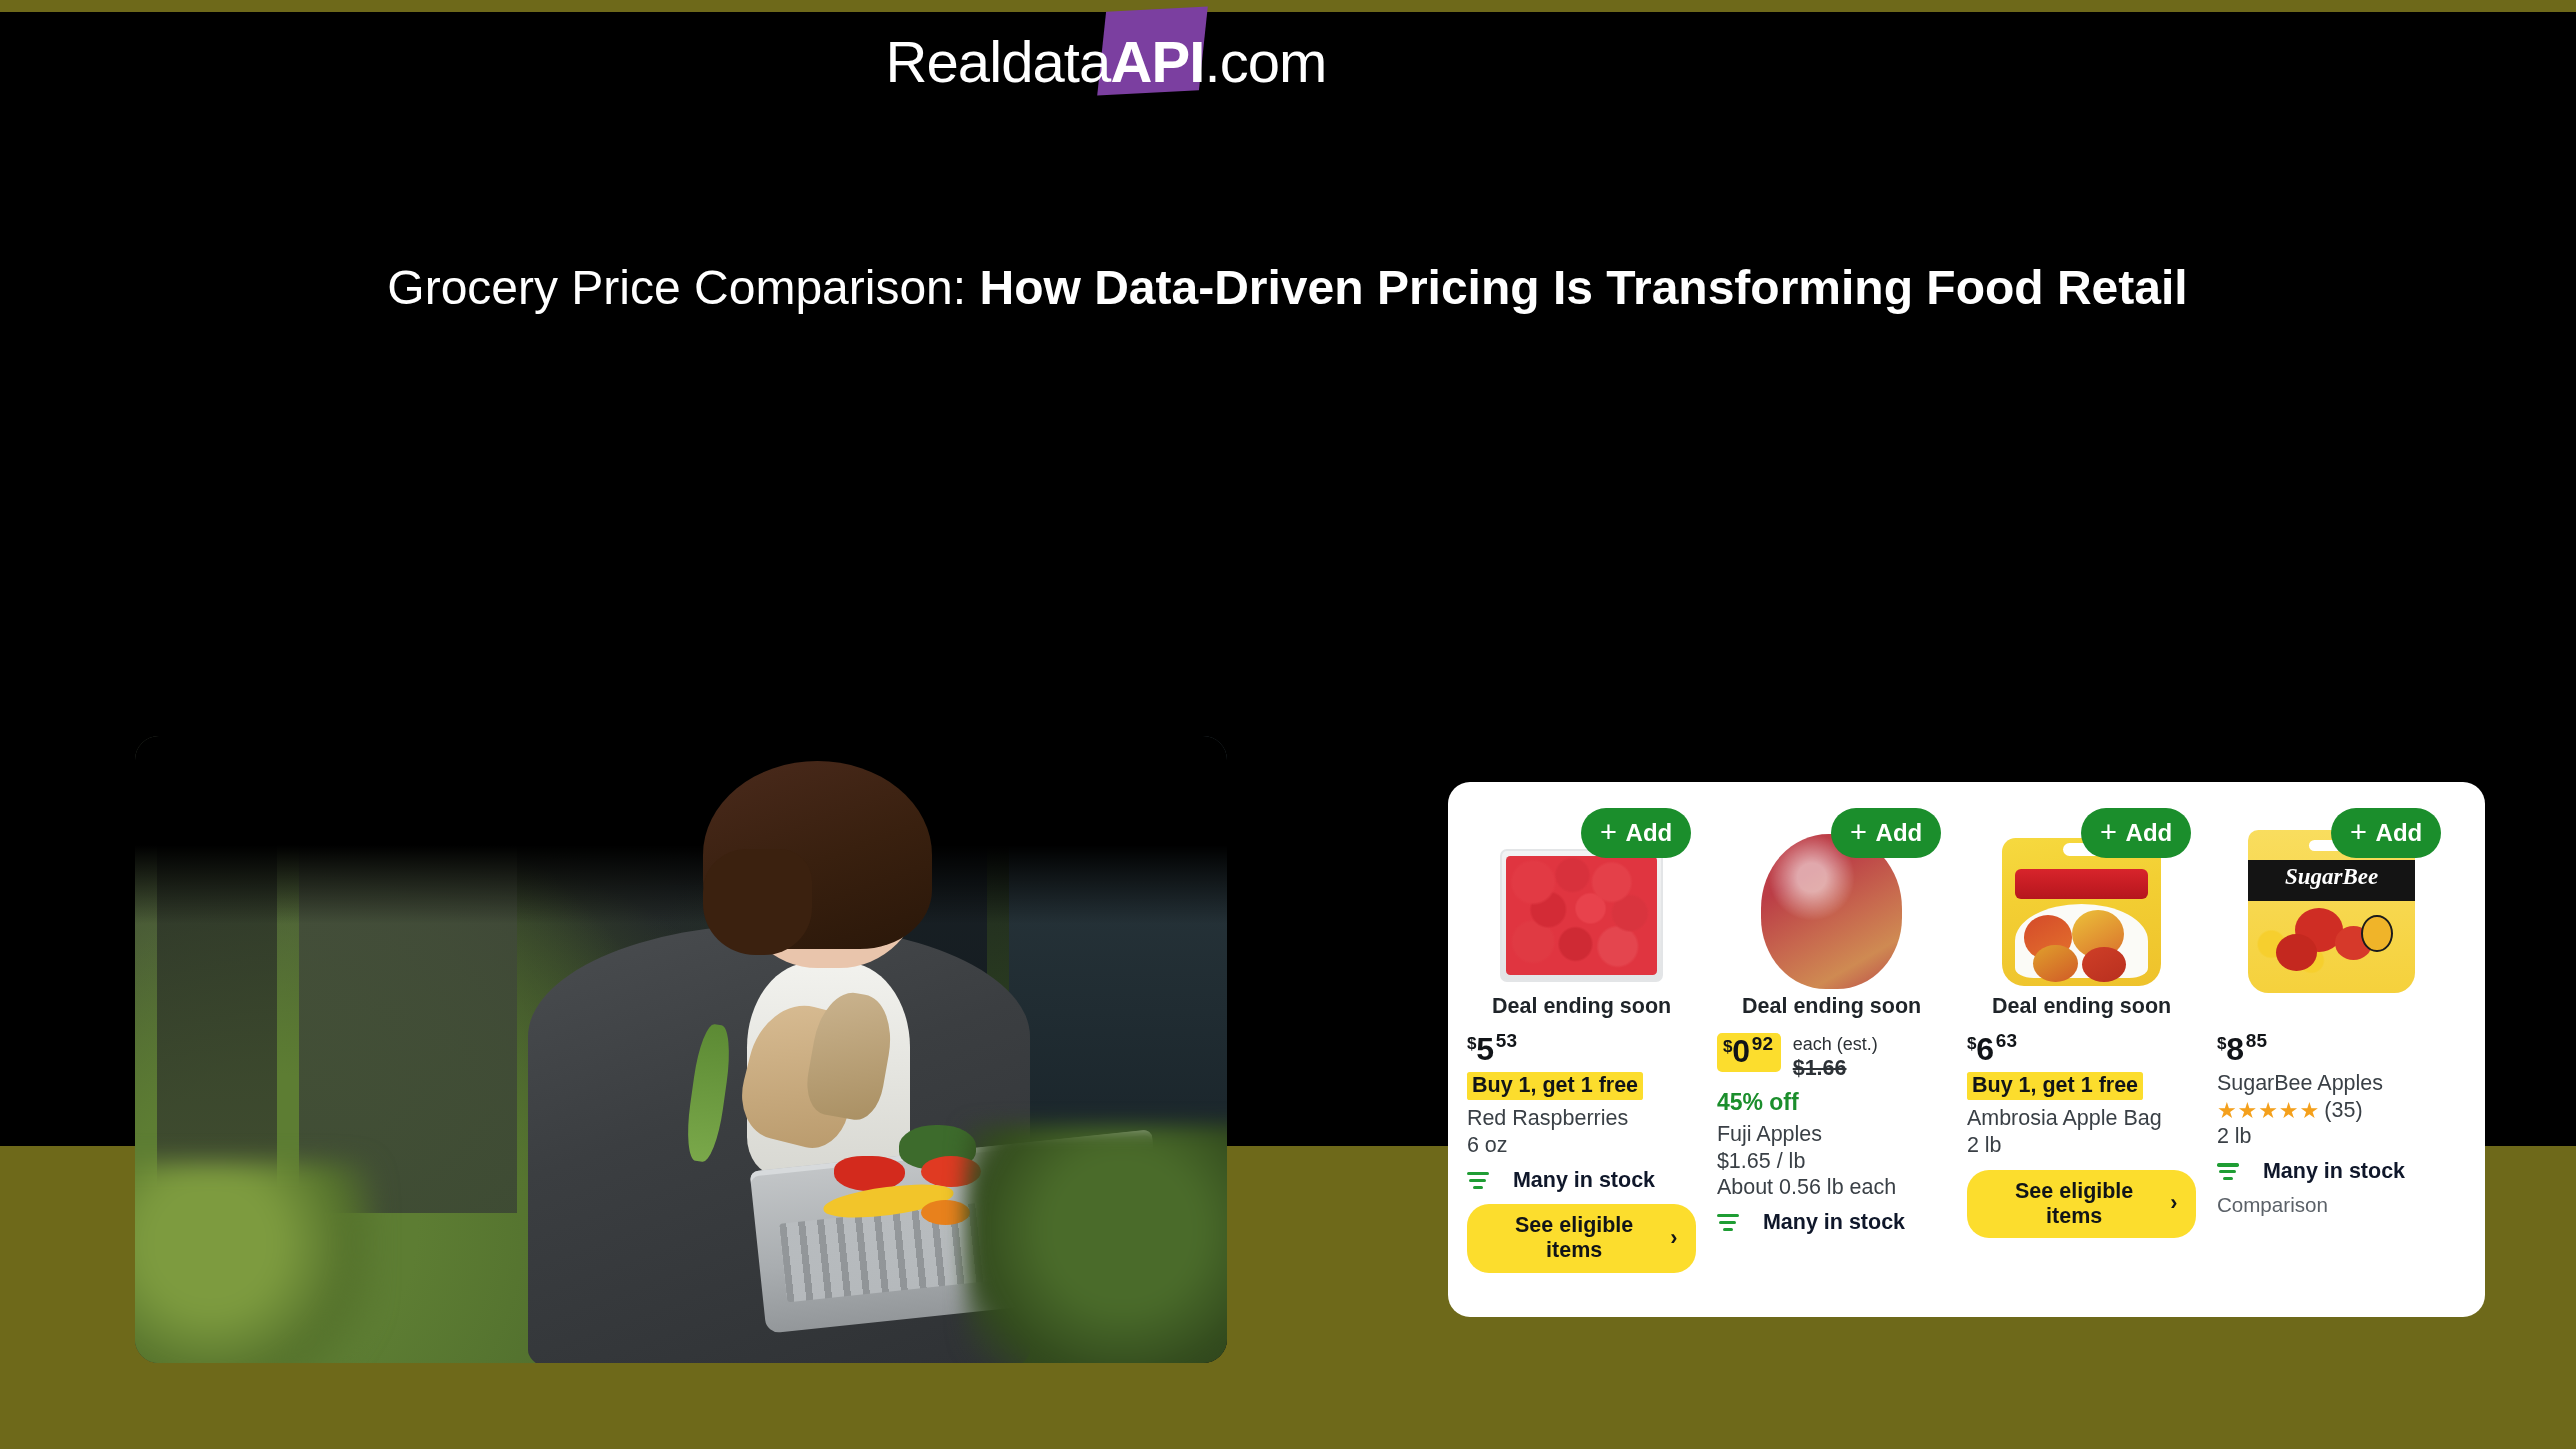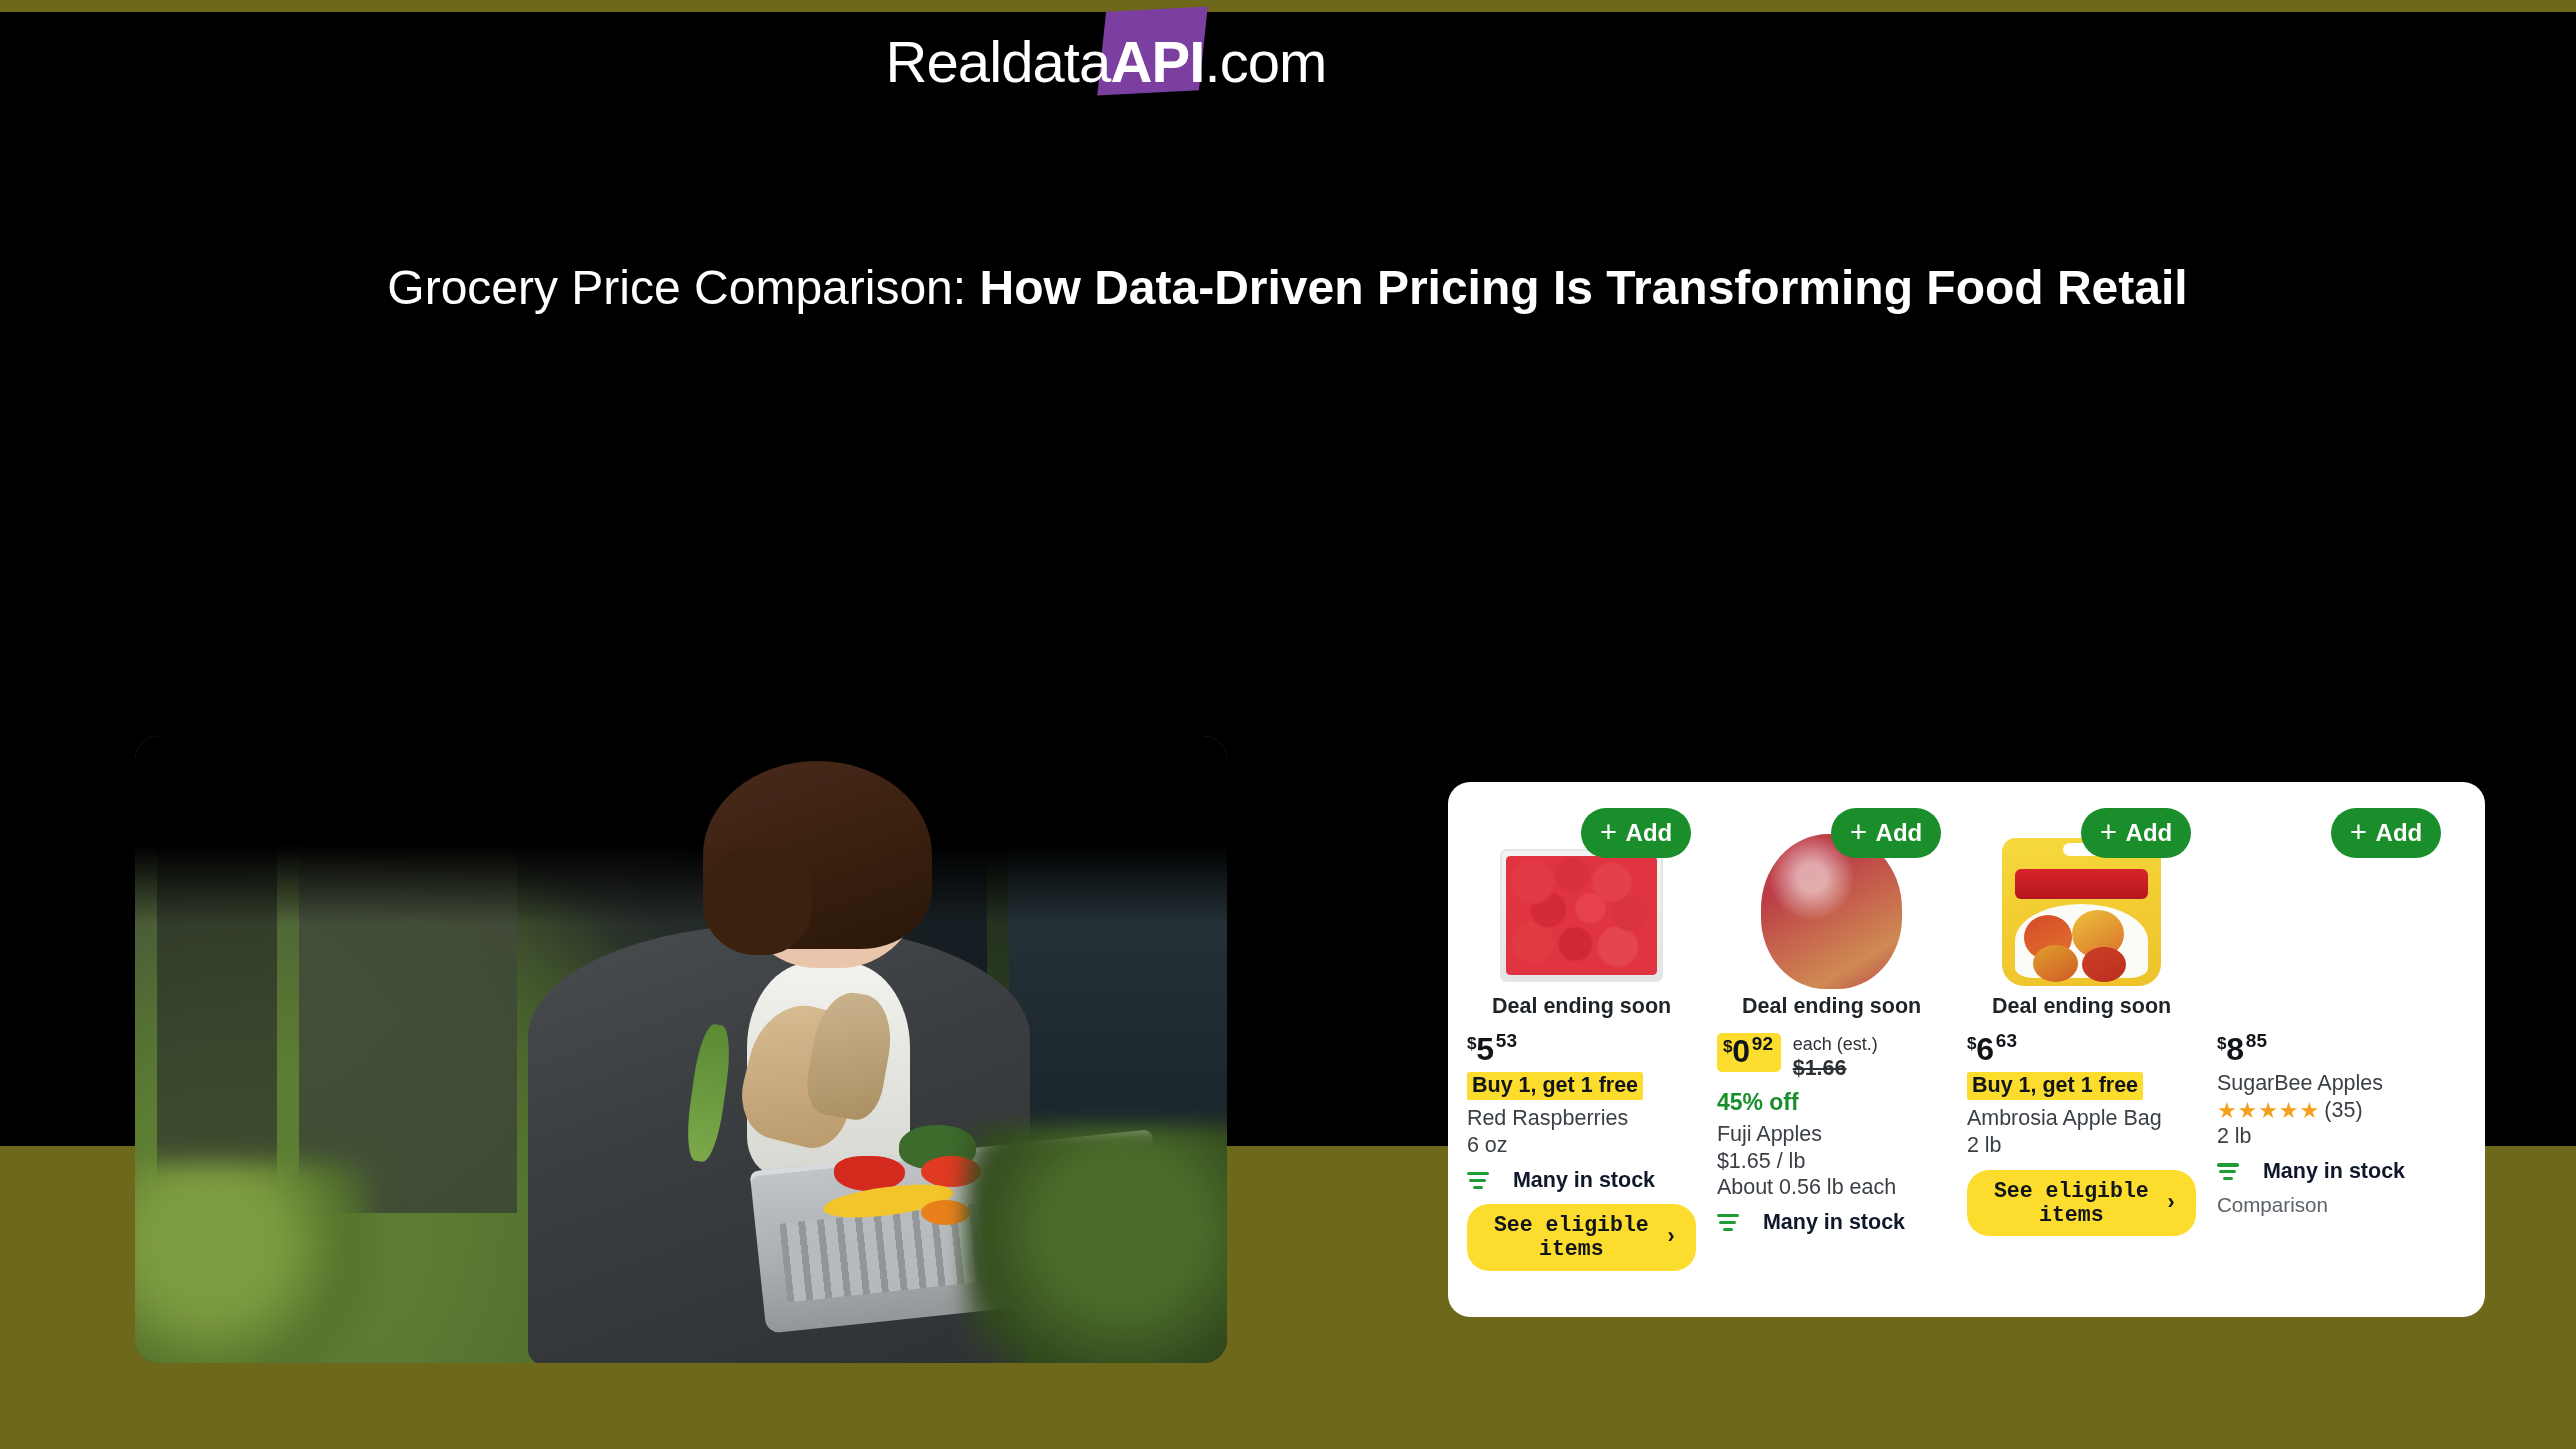--- a/index.html
+++ b/index.html
@@ -320,21 +320,21 @@
   }
   .stock-icon i:nth-child(1){ top:0.9px;  width:22px; }
   .stock-icon i:nth-child(2){ top:7.7px;  width:16.3px; left:2.6px; }
   .stock-icon i:nth-child(3){ top:14.6px; width:10.3px; left:6px; }
 
   .eligible-btn{
     display:inline-flex; align-items:center; gap:7.7px;
     margin-top:11px; background:#FCDD2D; color:#111418;
     border:none; border-radius:22px;
     padding:9.4px 19px; font-size:21.5px; font-weight:700; cursor:pointer;
-    font-family:Liberation Mono, monospace;
+    font-family:Liberation Sans, sans-serif;
     justify-content:center;
   }
   .sponsored{ font-size:20.6px; color:#5b6view; color:#5b6168; margin-top:8.6px; }
 </style>
 </head>
 <body>
 
 <div class="band-top-olive"></div>
 <div class="band-black"></div>
 <div class="band-bottom-olive"></div>
@@ -475,20 +475,30 @@
     <div class="pname">Ambrosia Apple Bag</div>
     <div class="psize">2 lb</div>
     <button class="eligible-btn">
       <span>See eligible items</span>
       <span>›</span>
     </button>
   </div>
 
   <div class="pcard">
     <div class="pimg-wrap">
+      <div class="pimg img-sb">
+        <div class="bag"></div>
+        <div class="handle"></div>
+        <div class="blackband"></div>
+        <div class="brand">SugarBee</div>
+        <div class="ap1"></div>
+        <div class="ap2"></div>
+        <div class="ap3"></div>
+        <div class="bee"></div>
+      </div>
       <button class="add-btn">
         <span class="plus">+</span>
         <span>Add</span>
       </button>
     </div>
     <div class="price-row">
       <div class="price">
         <span class="cur">$</span><span class="dollars">8</span><span class="cents">85</span>
       </div>
     </div>

